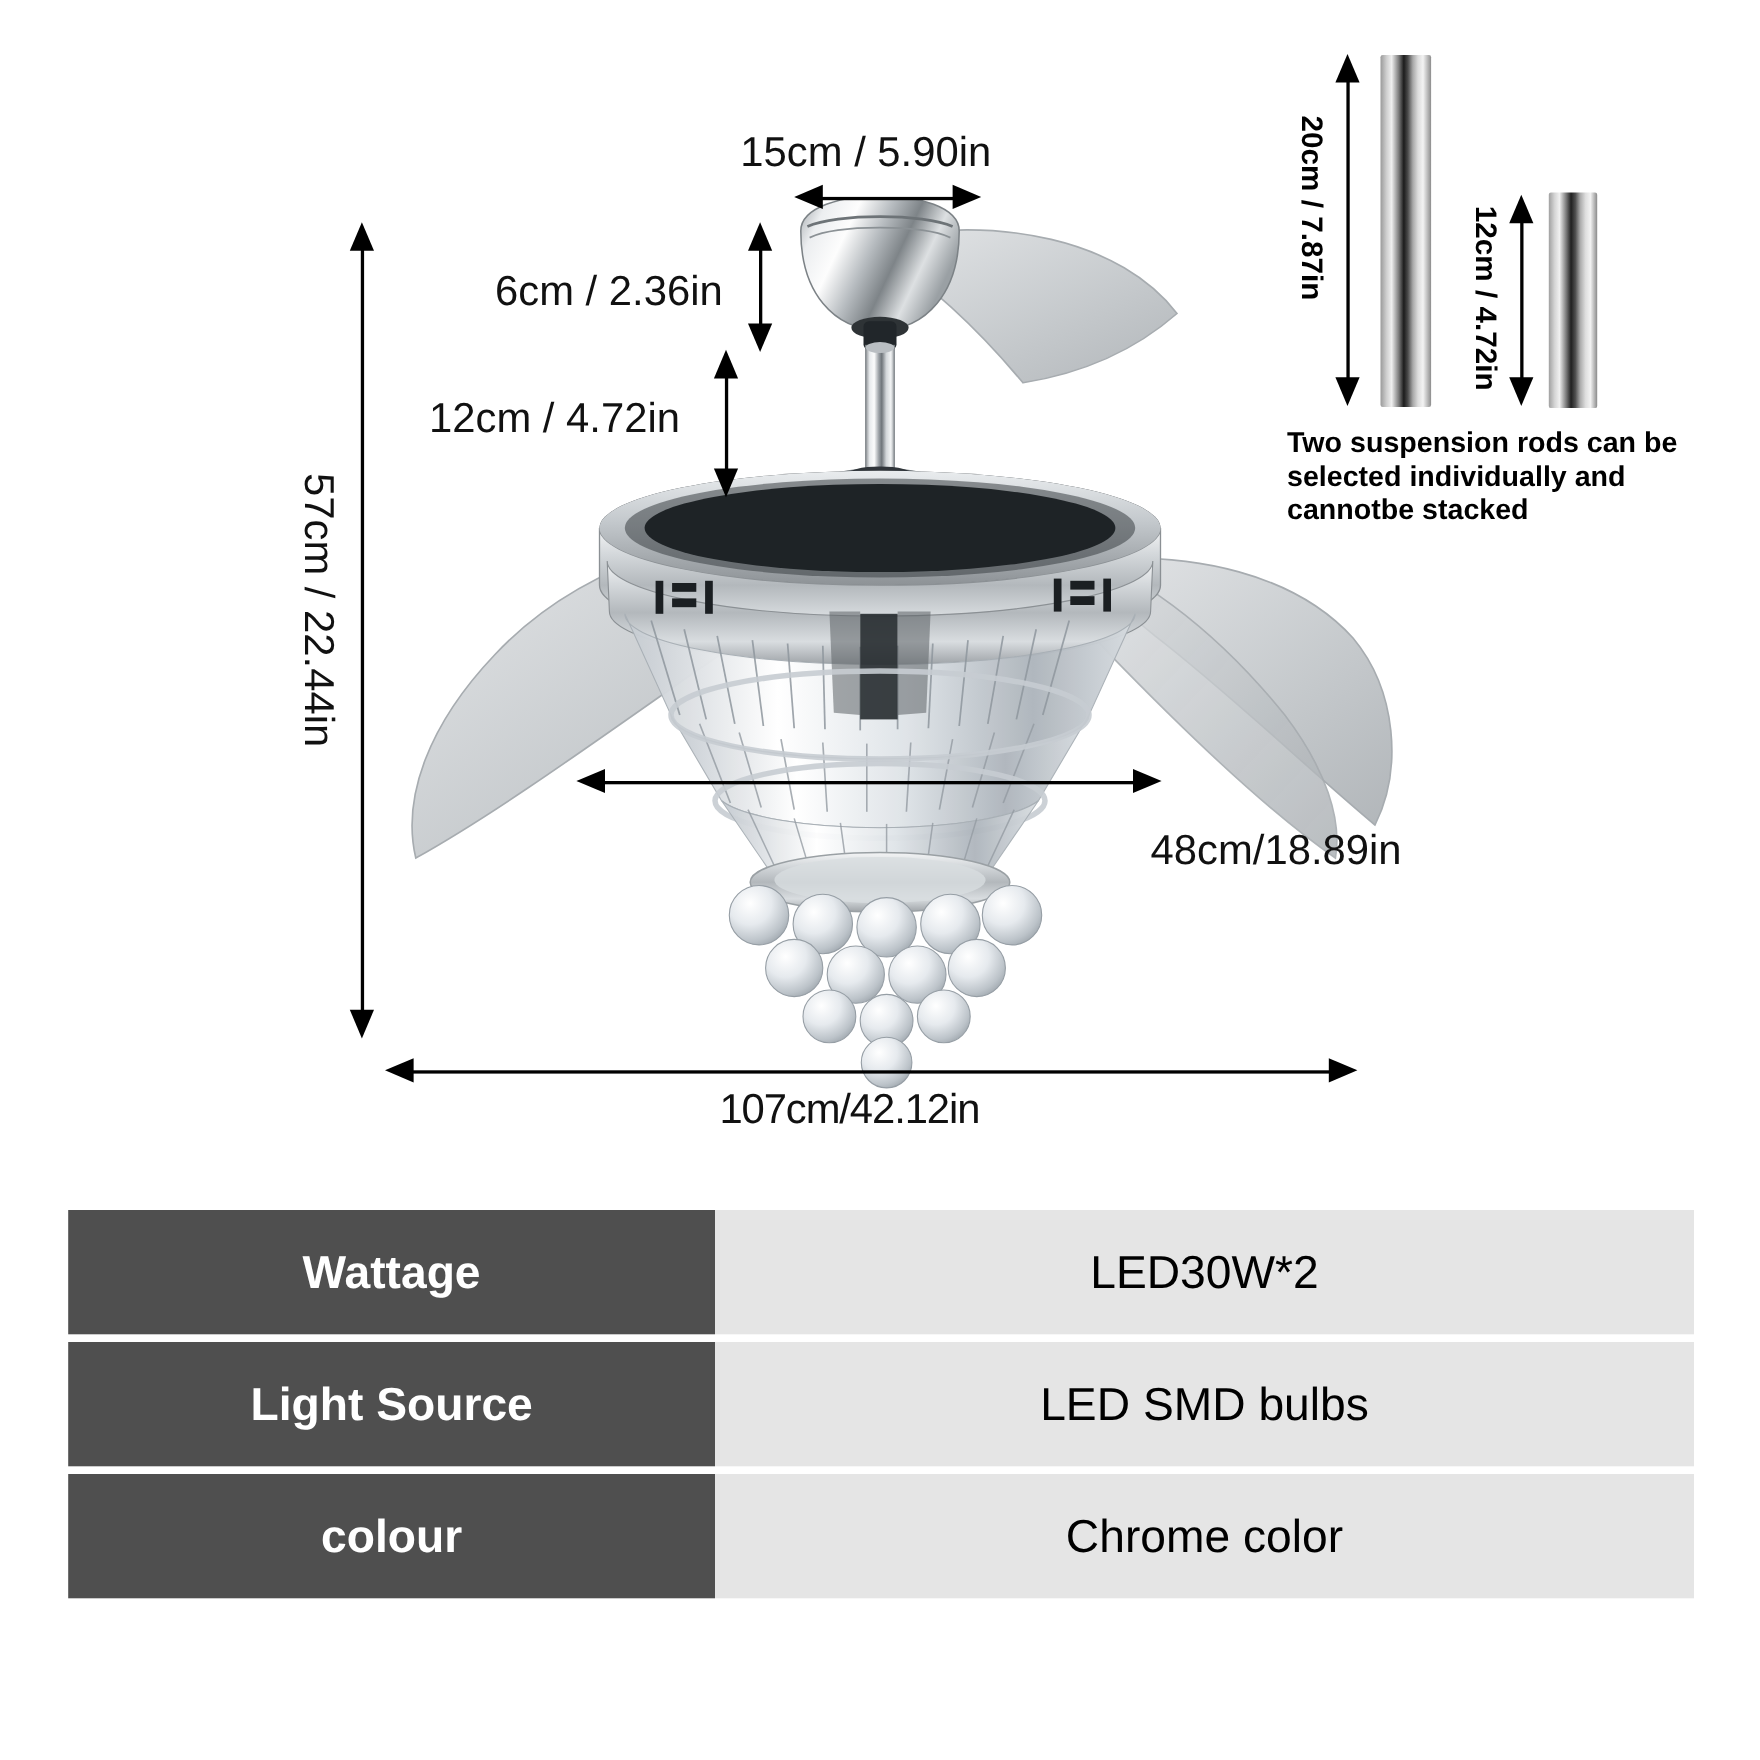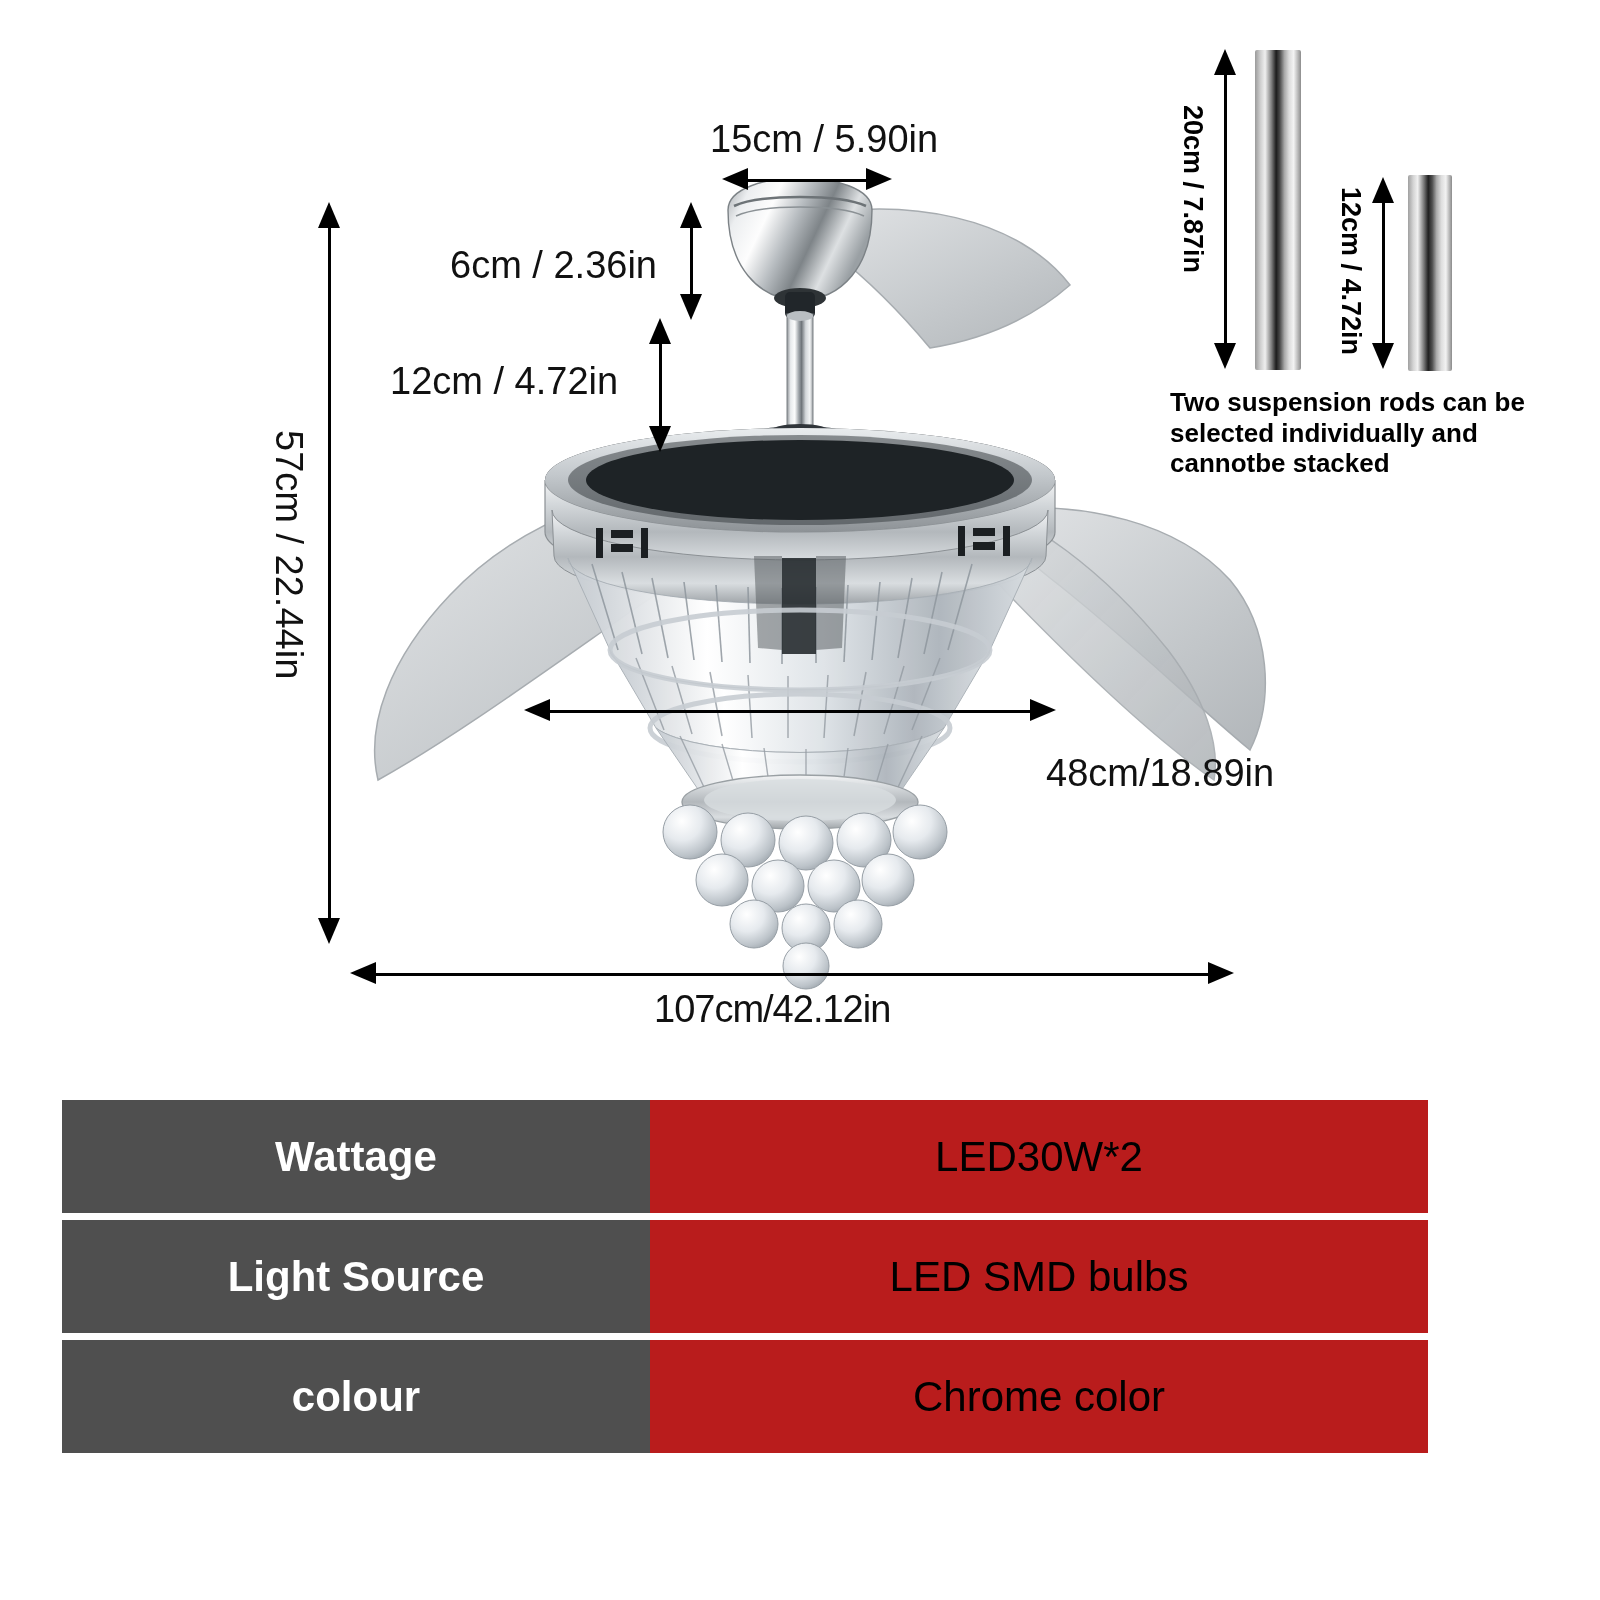--- a/index.html
+++ b/index.html
@@ -36,26 +36,26 @@
       #1c1c1c 46%,#4a4a4a 54%,#a8a8a8 64%,#dcdcdc 74%,#f3f3f3 84%,#b4b4b4 94%,#8c8c8c 100%);}
   .rod-short{left:238px;top:140px;width:44px;height:196px;
     background:linear-gradient(90deg,#a0a0a0 0%,#d4d4d4 12%,#f0f0f0 22%,#7a7a7a 36%,
       #202020 46%,#4f4f4f 55%,#ababab 65%,#dedede 76%,#f2f2f2 86%,#b0b0b0 95%,#8a8a8a 100%);}
   .rodcap{font-size:27px;font-weight:bold;color:#000;white-space:nowrap;
     position:absolute;transform-origin:0 0;transform:rotate(90deg);}
   #rodnote{position:absolute;left:0;top:352px;width:420px;
     font-size:26px;font-weight:bold;line-height:1.18;color:#000;}
 
   
-  #spec{position:absolute;left:62px;top:1100px;width:1366px;}
+  #spec{position:absolute;left:62px;top:1100px;width:1478px;}
   .srow{display:flex;margin-bottom:7px;height:113px;}
   .scell-k{width:588px;background:#4f4f4f;color:#fff;display:flex;
     align-items:center;justify-content:center;font-size:42px;font-weight:bold;
     font-stretch:condensed;}
-  .scell-v{flex:1;background:#b91c1c;color:#000;display:flex;
+  .scell-v{flex:1;background:#e5e5e5;color:#000;display:flex;
     align-items:center;justify-content:center;font-size:42px;font-stretch:condensed;}
   .scell-v sup{font-size:.62em;vertical-align:super;}
 </style>
 </head>
 <body>
 
 <div class="stage">
 
   <svg id="product" viewBox="0 0 940 810">
     <defs>
@@ -225,21 +225,21 @@
         <circle cx="504" cy="706" r="26" fill="url(#gCrystal)"></circle>
         <circle cx="558" cy="700" r="26" fill="url(#gCrystal)"></circle>
         <circle cx="424" cy="744" r="24" fill="url(#gCrystal)"></circle>
         <circle cx="476" cy="748" r="24" fill="url(#gCrystal)"></circle>
         <circle cx="528" cy="744" r="24" fill="url(#gCrystal)"></circle>
         <circle cx="476" cy="786" r="23" fill="url(#gCrystal)"></circle>
       </g>
     </g>
   </svg>
 
-  <div class="dim" style="left:710px;top:118px;">15cm / 5.90in</div>
+  <div class="dim" style="left:673px;top:118px;">15cm / 5.90in</div>
   <div>
     <div class="ln hline" style="left:735px;top:179px;width:140px;"></div>
     <div class="ar ar-lf" style="left:722px;top:168px;"></div>
     <div class="ar ar-rt" style="left:866px;top:168px;"></div>
   </div>
 
   <div class="dim" style="left:450px;top:244px;text-align:center;">6cm / 2.36in</div>
   <div>
     <div class="ln vline" style="left:690px;top:216px;height:94px;"></div>
     <div class="ar ar-up" style="left:680px;top:202px;"></div>

